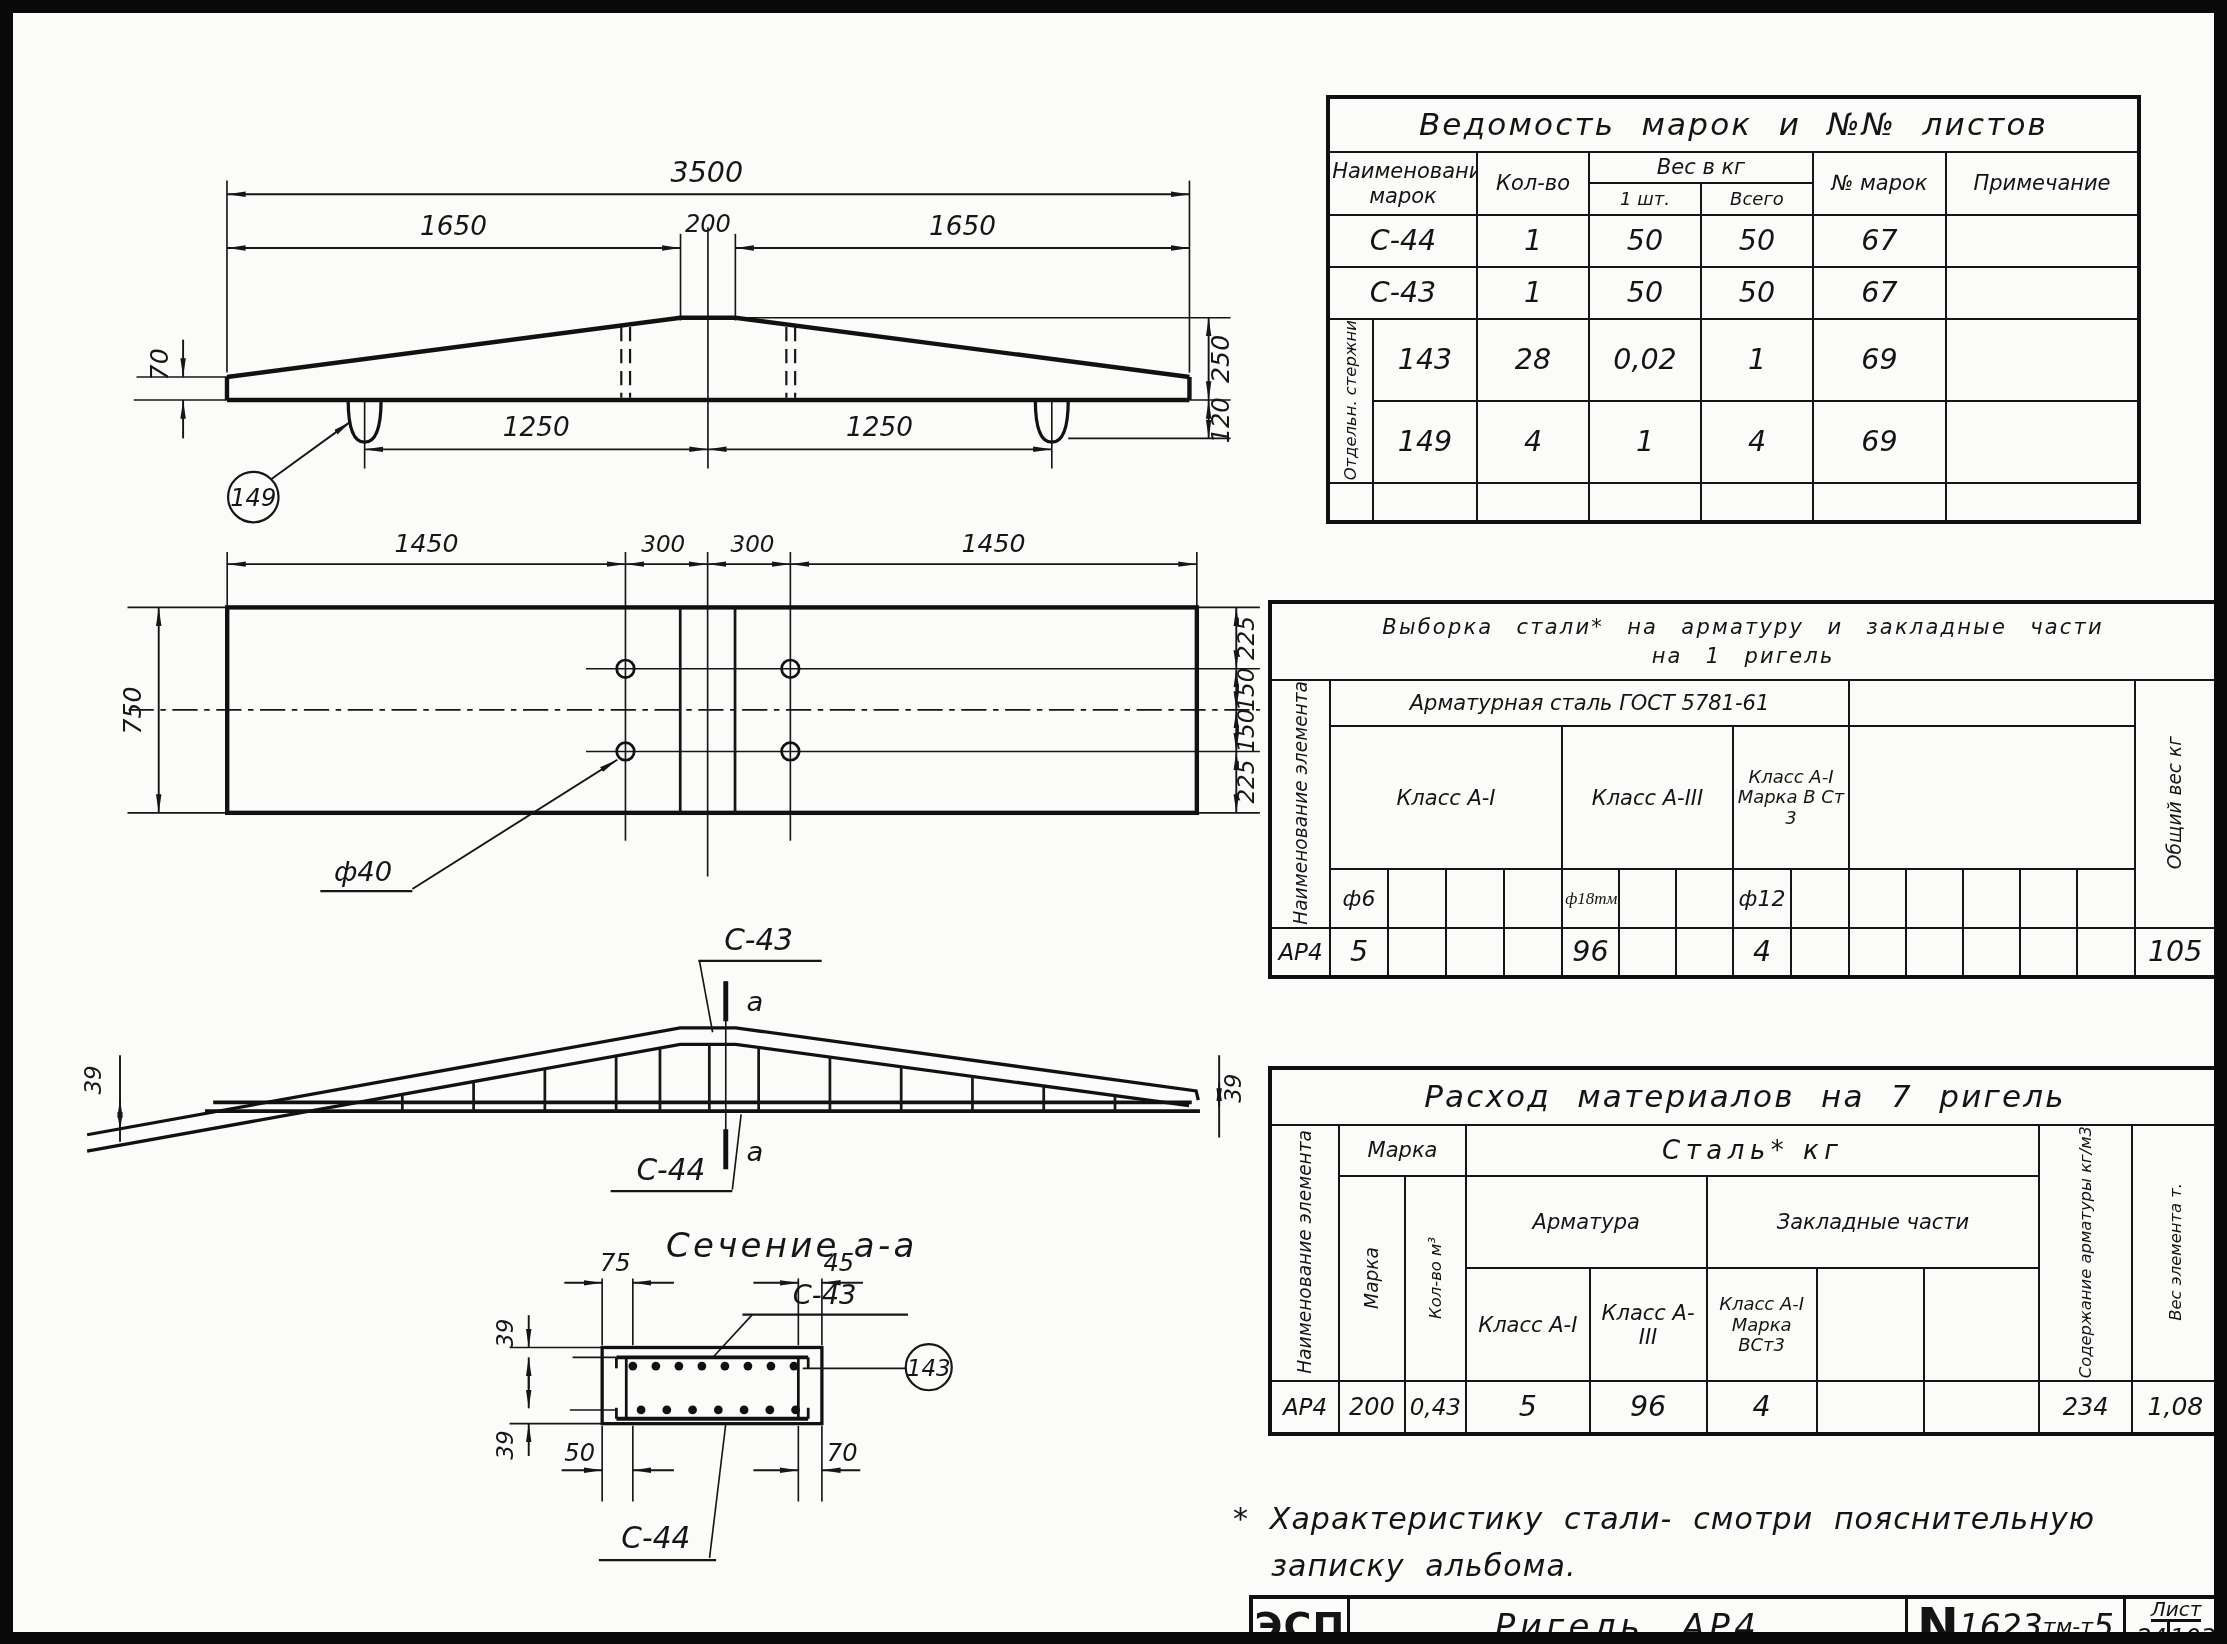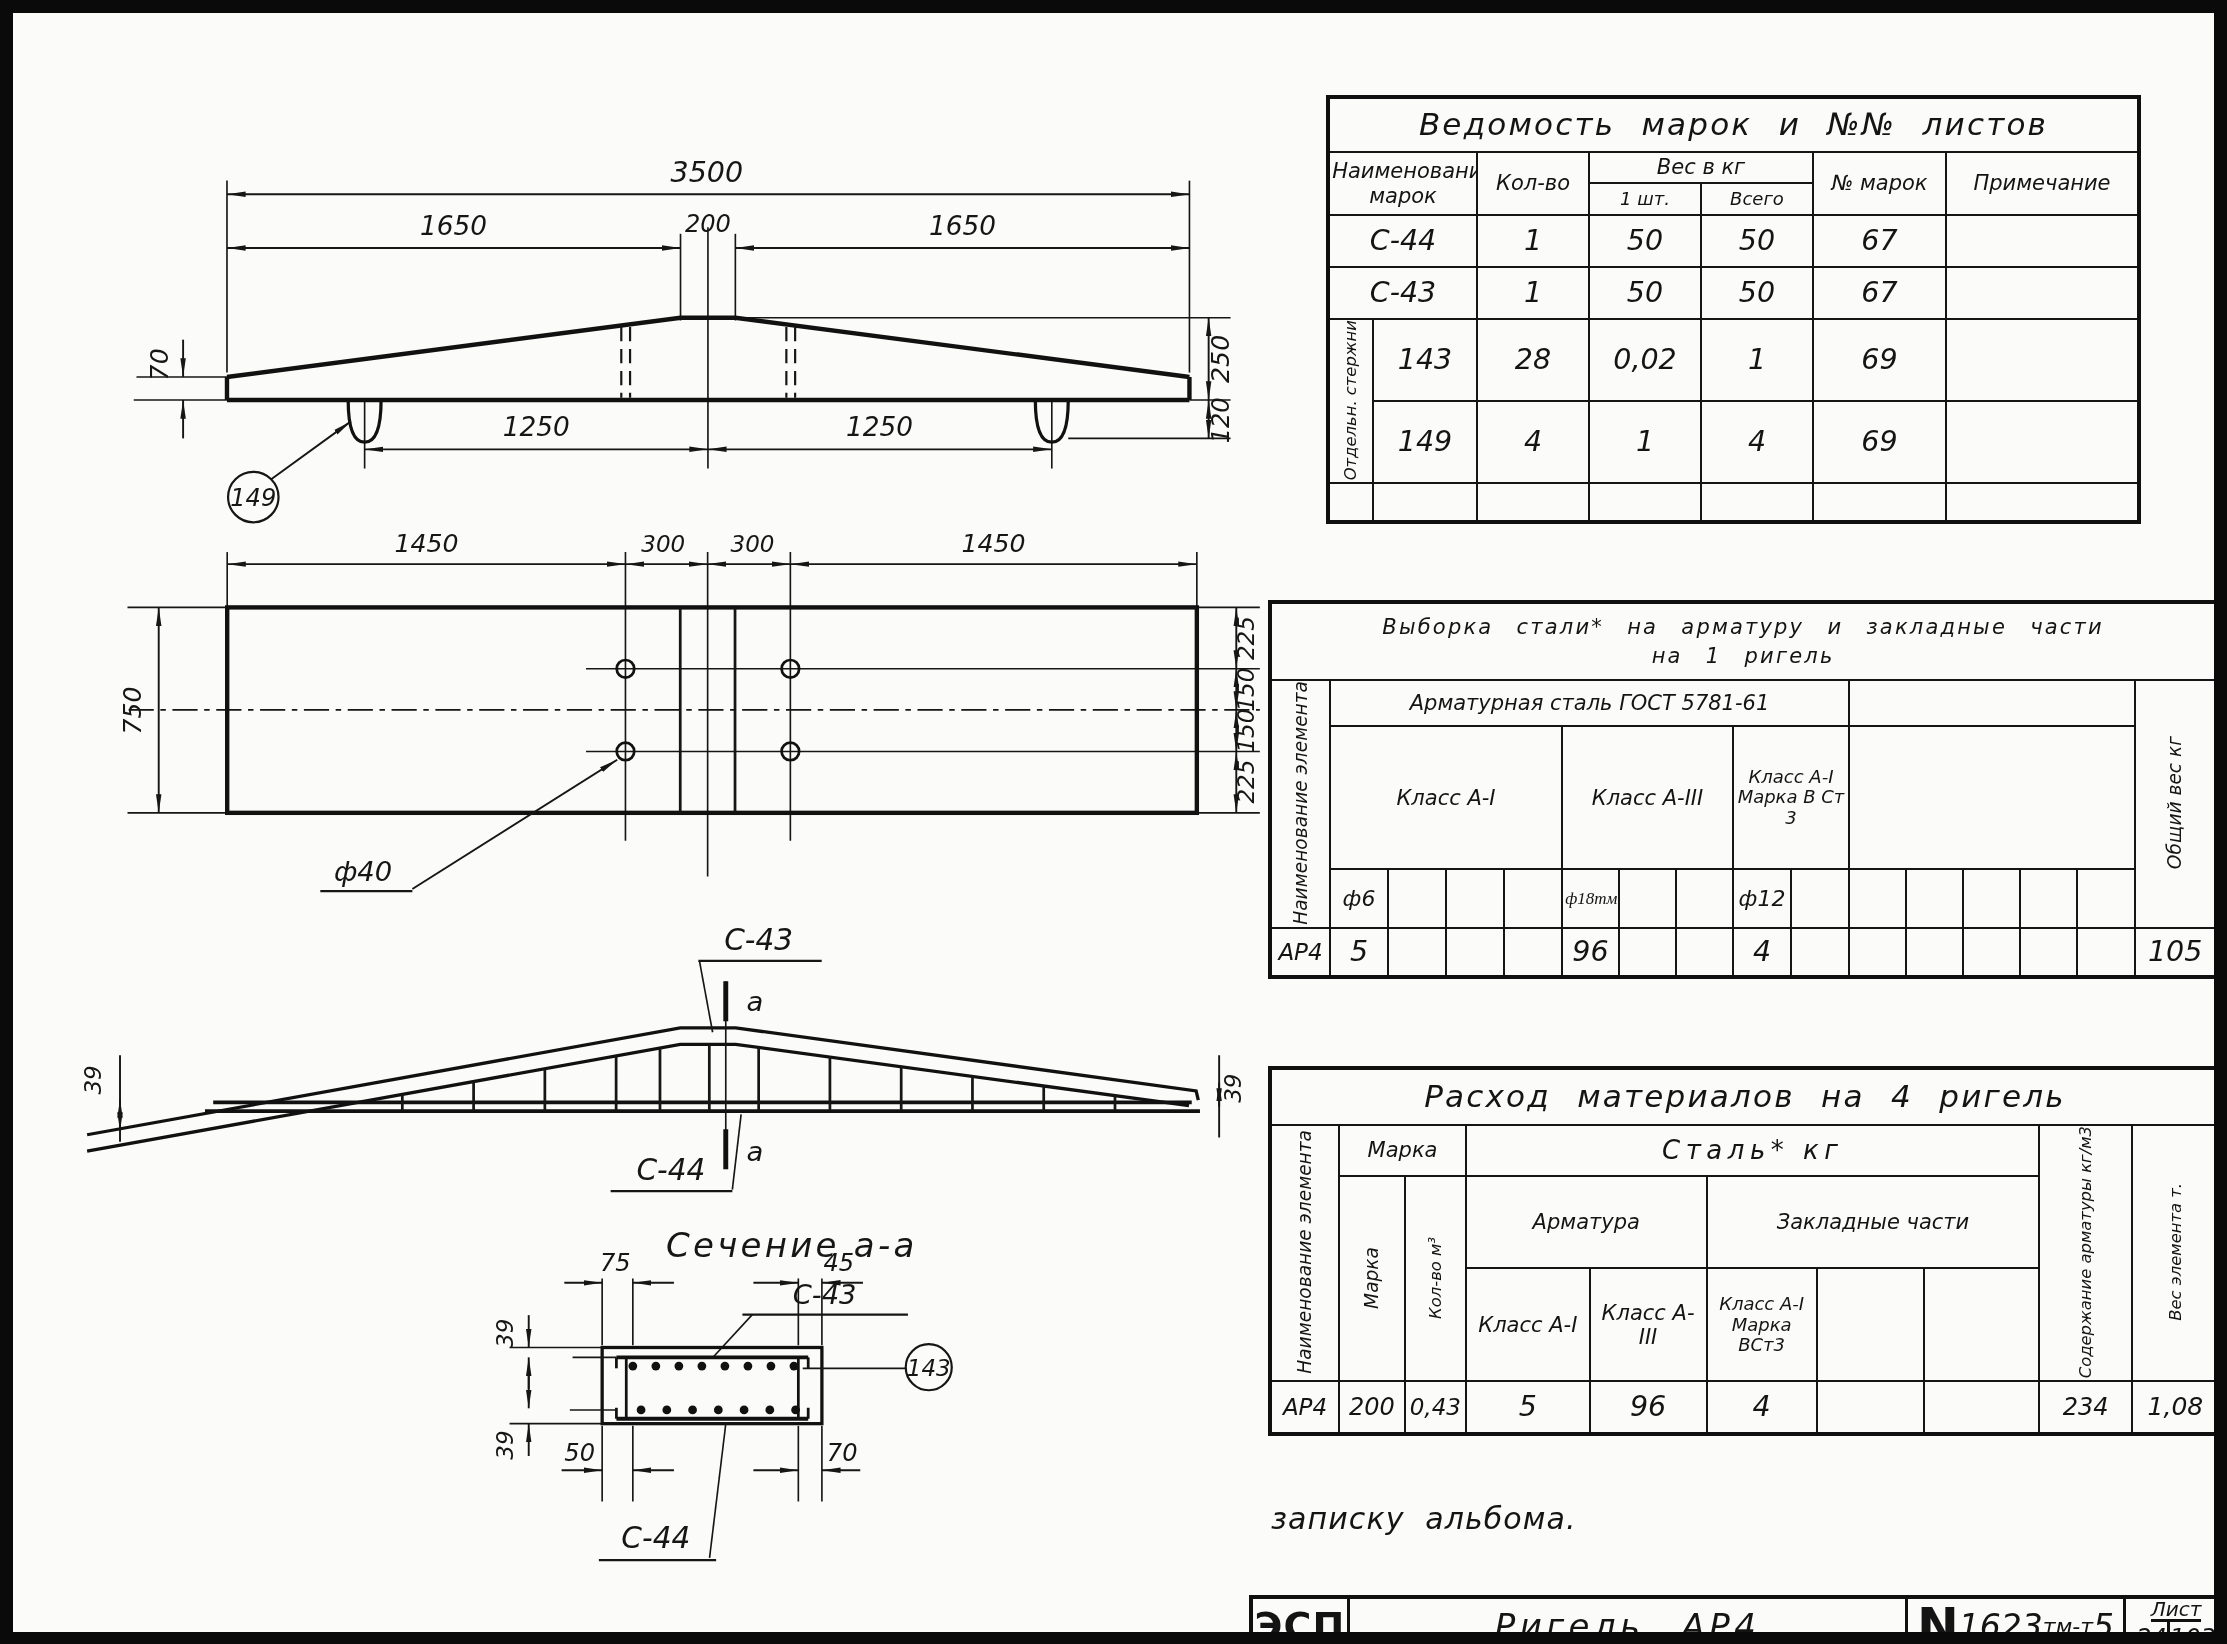--- a/index.html
+++ b/index.html
@@ -473,21 +473,21 @@
       <col style="width:111px">
         <col style="width:105px">
         <col style="width:99px">
       <col style="width:96px">
         <col style="width:104px">
         <col style="width:83px">
         <col style="width:79px">
     </colgroup>
     <tbody>
         <tr style="height:57px">
-      <td colspan="10" class="title">Расход материалов на 4 ригель</td>
+      <td colspan="10" class="title">Расход материалов на 7 ригель</td>
     </tr>
     <tr style="height:51px">
       <td rowspan="3" class="rotc"><div class="rot f34">Наименование элемента</div></td>
       <td colspan="2" class="hd">Марка</td>
       <td colspan="5" class="hd" style="font-size:26px;letter-spacing:5.5px">Сталь* кг</td>
       <td rowspan="3" class="rotc"><div class="rot f30">Содержание арматуры кг/м3</div></td>
       <td rowspan="3" class="rotc"><div class="rot f30">Вес элемента т.</div></td>
     </tr>
     <tr style="height:41px">
       <td rowspan="2" class="rotc"><div class="rot f34">Марка</div></td>
@@ -511,20 +511,21 @@
       <td class="data">4</td>
       <td></td>
       <td></td>
       <td class="data" style="font-size:24px">234</td>
       <td class="data" style="font-size:25px">1,08</td>
     </tr>
   </tbody>
     </table>
 
   <div id="footnote" class="abs" style="left:1220px;top:1483px;width:932px">
+    <div class="l1">* Характеристику стали- смотри пояснительную</div>
     <div class="l2">записку альбома.</div>
   </div>
 
   <div id="stamp" class="abs" style="left:1236px;top:1582px;width:973px;height:54px">
     <div class="cell org">ЭСП</div>
     <div class="cell ttl">Ригель АР4</div>
     <div class="cell doc">
       <span class="big">N</span>
         <span>1623</span>
         <span class="sub">тм-т</span>

